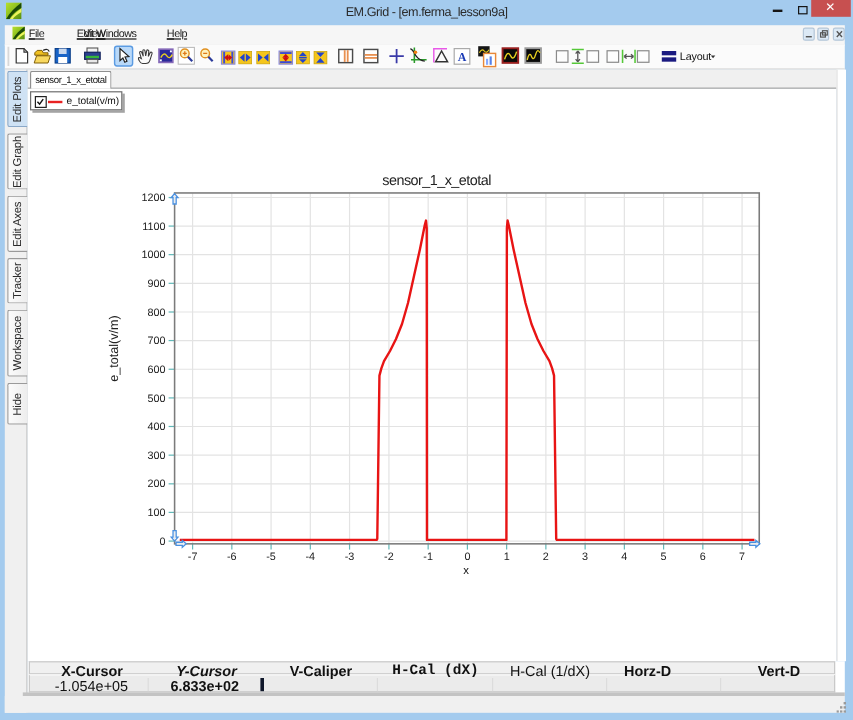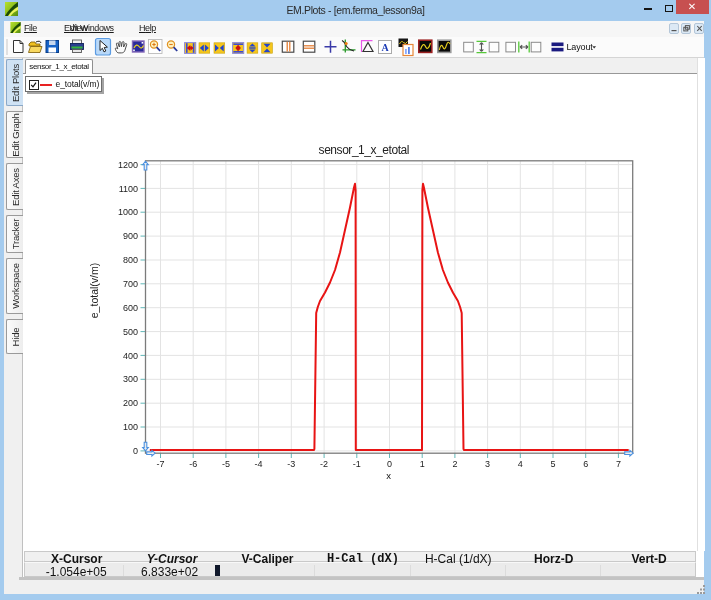--- a/index.html
+++ b/index.html
@@ -57,21 +57,21 @@
       <linearGradient id="lg1" x1="0" y1="0" x2="1" y2="1">
     <stop offset="0" stop-color="#b8e030"></stop>
         <stop offset="0.55" stop-color="#86bb1a"></stop>
         <stop offset="1" stop-color="#568c0e"></stop>
   </linearGradient>
     </defs>
   <rect width="13" height="14" fill="url(#lg1)"></rect>
   <path d="M0,14 C3,8.5 7.5,4 13,0 L13,4.5 C8.5,7 4.5,10.5 3,14 Z" fill="#1c4a06"></path>
   <path d="M3.2,14 C5.5,10.5 9,7.5 13,4.8 L13,8 C9.5,9.8 6.8,11.8 5.6,14 Z" fill="#ecf45c"></path>
 </svg>
-<div class="abs" id="titletext">EM.Plots - [em.ferma_lesson9a]</div>
+<div class="abs" id="titletext">EM.Grid - [em.ferma_lesson9a]</div>
 <div class="abs" id="btn-min"></div>
 <div class="abs" id="btn-max"></div>
 <div class="abs" id="btn-close">✕</div>
 
 <div class="abs" id="menubar"></div>
 <svg class="abs" style="left:9.5px;top:22px" width="11" height="11" viewBox="0 0 13 14">
   <rect width="13" height="14" fill="url(#lg1)"></rect>
   <path d="M0,14 C3,8.5 7.5,4 13,0 L13,4.5 C8.5,7 4.5,10.5 3,14 Z" fill="#1c4a06"></path>
   <path d="M3.2,14 C5.5,10.5 9,7.5 13,4.8 L13,8 C9.5,9.8 6.8,11.8 5.6,14 Z" fill="#ecf45c"></path>
 </svg>
@@ -358,24 +358,24 @@
 
 <div class="abs" id="botwhite"></div>
 <div class="abs" id="stat-table">
   <div class="sb-cell" style="left:0;top:0;width:672px;height:11px;background:#f0f0f0;border:1px solid #c9c9c9;"></div>
   <div class="sb-cell" style="left:0;top:11px;width:672px;height:15px;background:#ebebeb;border:1px solid #c9c9c9;border-top:1px solid #f8f8f8;"></div>
   <div class="sb-cell" style="left:5px;top:1px;width:95.4px;font-weight:bold;">X-Cursor</div>
   <div class="sb-cell" style="left:100.4px;top:1px;width:95.4px;font-weight:bold;font-style:italic;">Y-Cursor</div>
   <div class="sb-cell" style="left:195.8px;top:1px;width:95.4px;font-weight:bold;">V-Caliper</div>
   <div class="sb-cell" style="left:291.2px;top:1px;width:95.4px;font-weight:bold;font-family:Liberation Mono, monospace;">H-Cal (dX)</div>
   <div class="sb-cell" style="left:386.6px;top:1px;width:95.4px;font-weight:normal;">H-Cal (1/dX)</div>
-  <div class="sb-cell" style="left:482px;top:1px;width:95.4px;font-weight:bold;">Horz-D</div>
+  <div class="sb-cell" style="left:468px;top:1px;width:95.4px;font-weight:bold;">Horz-D</div>
   <div class="sb-cell" style="left:577.4px;top:1px;width:95.4px;font-weight:bold;">Vert-D</div>
   <div class="sb-cell" style="left:5px;top:14px;width:95.4px;border-right:1px solid #dcdcdc;height:11px;">-1.054e+05</div>
-  <div class="sb-cell" style="left:100.4px;top:14px;width:95.4px;border-right:5px solid #0f172a;height:11px;">6.833e+02</div>
+  <div class="sb-cell" style="left:100.4px;top:14px;width:95.4px;border-right:3px solid #0f172a;height:11px;font-weight:bold;">6.833e+02</div>
   <div class="sb-cell" style="left:195.8px;top:14px;width:95.4px;border-right:1px solid #dcdcdc;height:11px;"></div>
   <div class="sb-cell" style="left:291.2px;top:14px;width:95.4px;border-right:1px solid #dcdcdc;height:11px;"></div>
   <div class="sb-cell" style="left:386.6px;top:14px;width:95.4px;border-right:1px solid #dcdcdc;height:11px;"></div>
   <div class="sb-cell" style="left:482px;top:14px;width:95.4px;border-right:1px solid #dcdcdc;height:11px;"></div>
   <div class="sb-cell" style="left:577.4px;top:14px;width:95.4px;height:11px;"></div>
 </div>
 <div class="abs" id="stat-gray"></div>
 <div class="abs" id="statusbar"></div>
 <svg class="abs" style="left:697px;top:585px" width="9" height="9" viewBox="0 0 9 9">
   <g fill="#9a9a9a">

